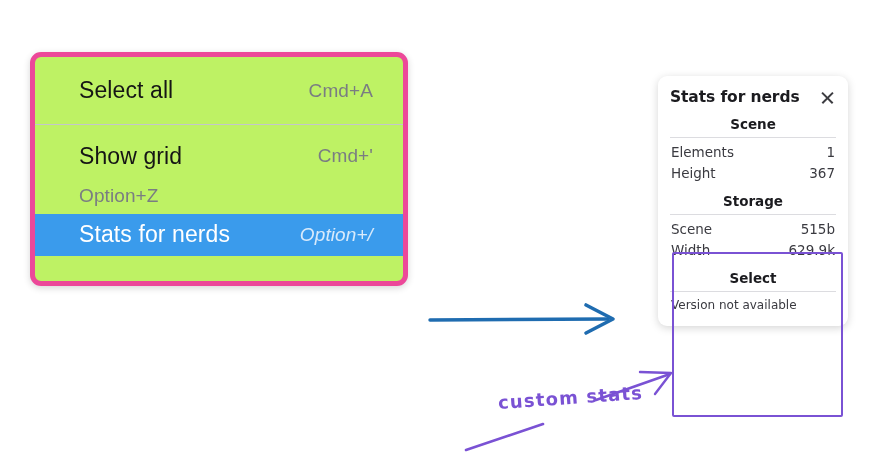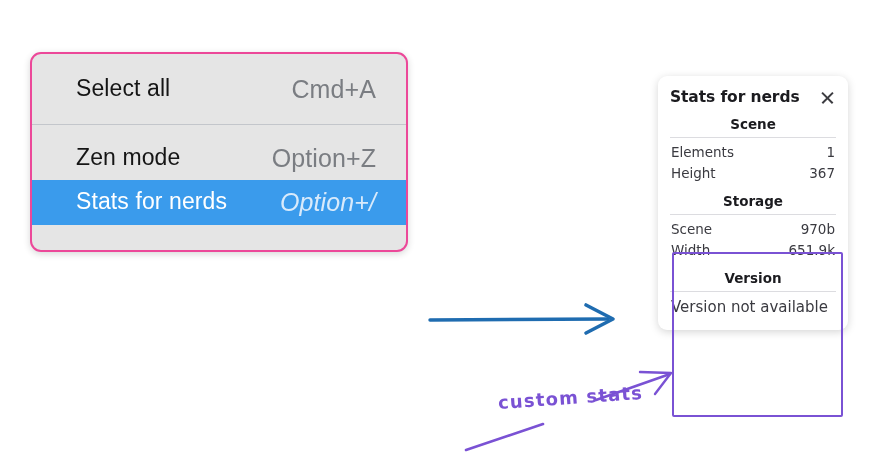--- a/index.html
+++ b/index.html
@@ -15,22 +15,22 @@
     font-family: "Liberation Sans", sans-serif;
     -webkit-font-smoothing: antialiased;
   }
 
   
   #context-menu {
     position: absolute;
     left: 30px;
     top: 52px;
     width: 378px;
-    background: #e5e5e5;
-    border: 2px solid #ec4899;
+    background: #bef264;
+    border: 5px solid #ec4899;
     border-radius: 11px;
     box-shadow: 0 2px 7px rgba(0,0,0,0.16);
     padding: 0 0 14px 0;
     overflow: hidden;
     box-sizing: border-box;
   }
   .menu-section {
     padding: 11px 0 11px 0;
   }
   .menu-section.first { padding: 13px 0 12px 0; }
@@ -46,21 +46,21 @@
     padding: 6px 30px 6px 44px;
     box-sizing: border-box;
     line-height: 1.3;
   }
   .menu-item .label {
     font-size: 23px;
     color: #151515;
     letter-spacing: 0.1px;
   }
   .menu-item .shortcut {
-    font-size: 25px;
+    font-size: 19px;
     color: #7a7d82;
     letter-spacing: 0.1px;
   }
   .menu-item.selected {
     background: #3a9bec;
   }
   .menu-item.selected .label { color: #ffffff; }
   .menu-item.selected .shortcut { color: #d8eafb; font-style: italic; }
 
   
@@ -122,21 +122,21 @@
     display: flex;
     justify-content: space-between;
     align-items: flex-end;
     font-size: 13.5px;
     color: #3a3a40;
     padding: 2.5px 2px;
   }
   .stat-row .k { color: #3a3a40; }
   .stat-row .v { color: #3a3a40; }
   .plain-row {
-    font-size: 15px;
+    font-size: 12px;
     color: #3a3a40;
     padding: 3px 2px 2px 2px;
   }
 
   
   #annotation-box {
     position: absolute;
     left: 672px;
     top: 252px;
     width: 167px;
@@ -176,21 +176,24 @@
     <div class="menu-item">
       <span class="label">Select all</span>
       <span class="shortcut">Cmd+A</span>
     </div>
   </div>
 
   <div class="menu-divider"></div>
 
   <div class="menu-section">
     <div class="menu-item">
-      <span class="label">Zen mode</span>
+      <span class="label">Show grid</span>
+      <span class="shortcut">Cmd+'</span>
+    </div>
+    <div class="menu-item">
       <span class="shortcut">Option+Z</span>
     </div>
     <div class="menu-item selected">
       <span class="label">Stats for nerds</span>
       <span class="shortcut">Option+/</span>
     </div>
   </div>
 
 </div>
 
@@ -209,28 +212,28 @@
   </div>
   <div class="stat-row">
     <span class="k">Height</span>
     <span class="v">367</span>
   </div>
 
   <div class="sec-title">Storage</div>
   <div class="sec-rule"></div>
   <div class="stat-row">
     <span class="k">Scene</span>
-    <span class="v">970b</span>
+    <span class="v">515b</span>
   </div>
   <div class="stat-row">
     <span class="k">Width</span>
-    <span class="v">651.9k</span>
-  </div>
-
-  <div class="sec-title">Version</div>
+    <span class="v">629.9k</span>
+  </div>
+
+  <div class="sec-title">Select</div>
   <div class="sec-rule"></div>
   <div class="plain-row">Version not available</div>
 
 </div>
 
 <div id="annotation-box"></div>
 
 <svg id="annotation-layer" viewBox="0 0 873 461">
 
   <g>

